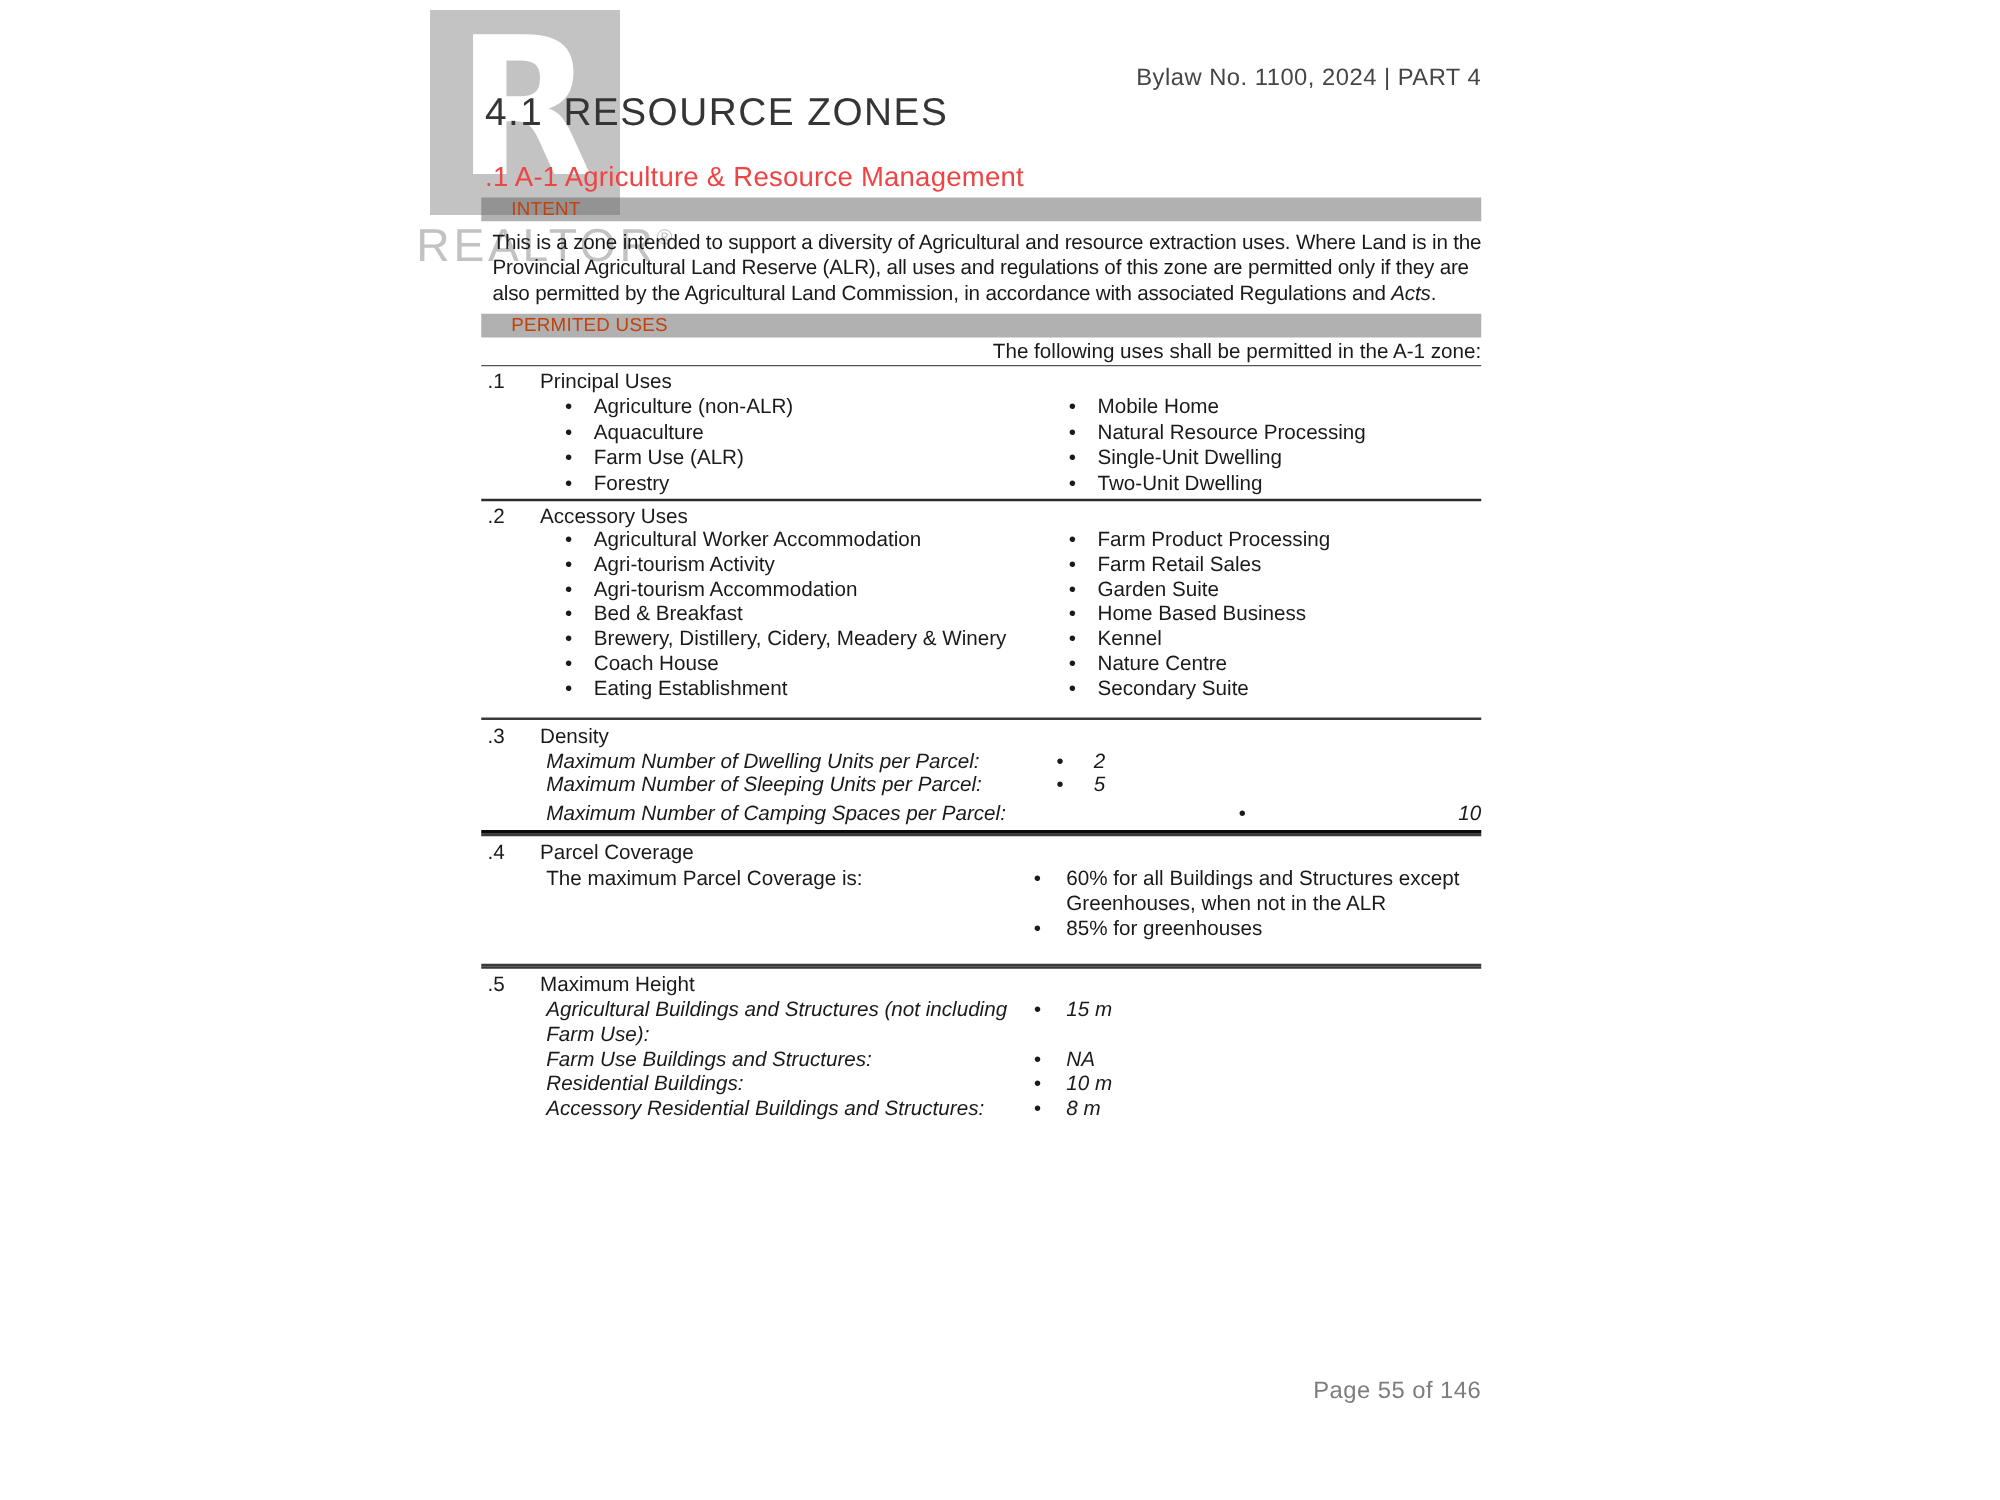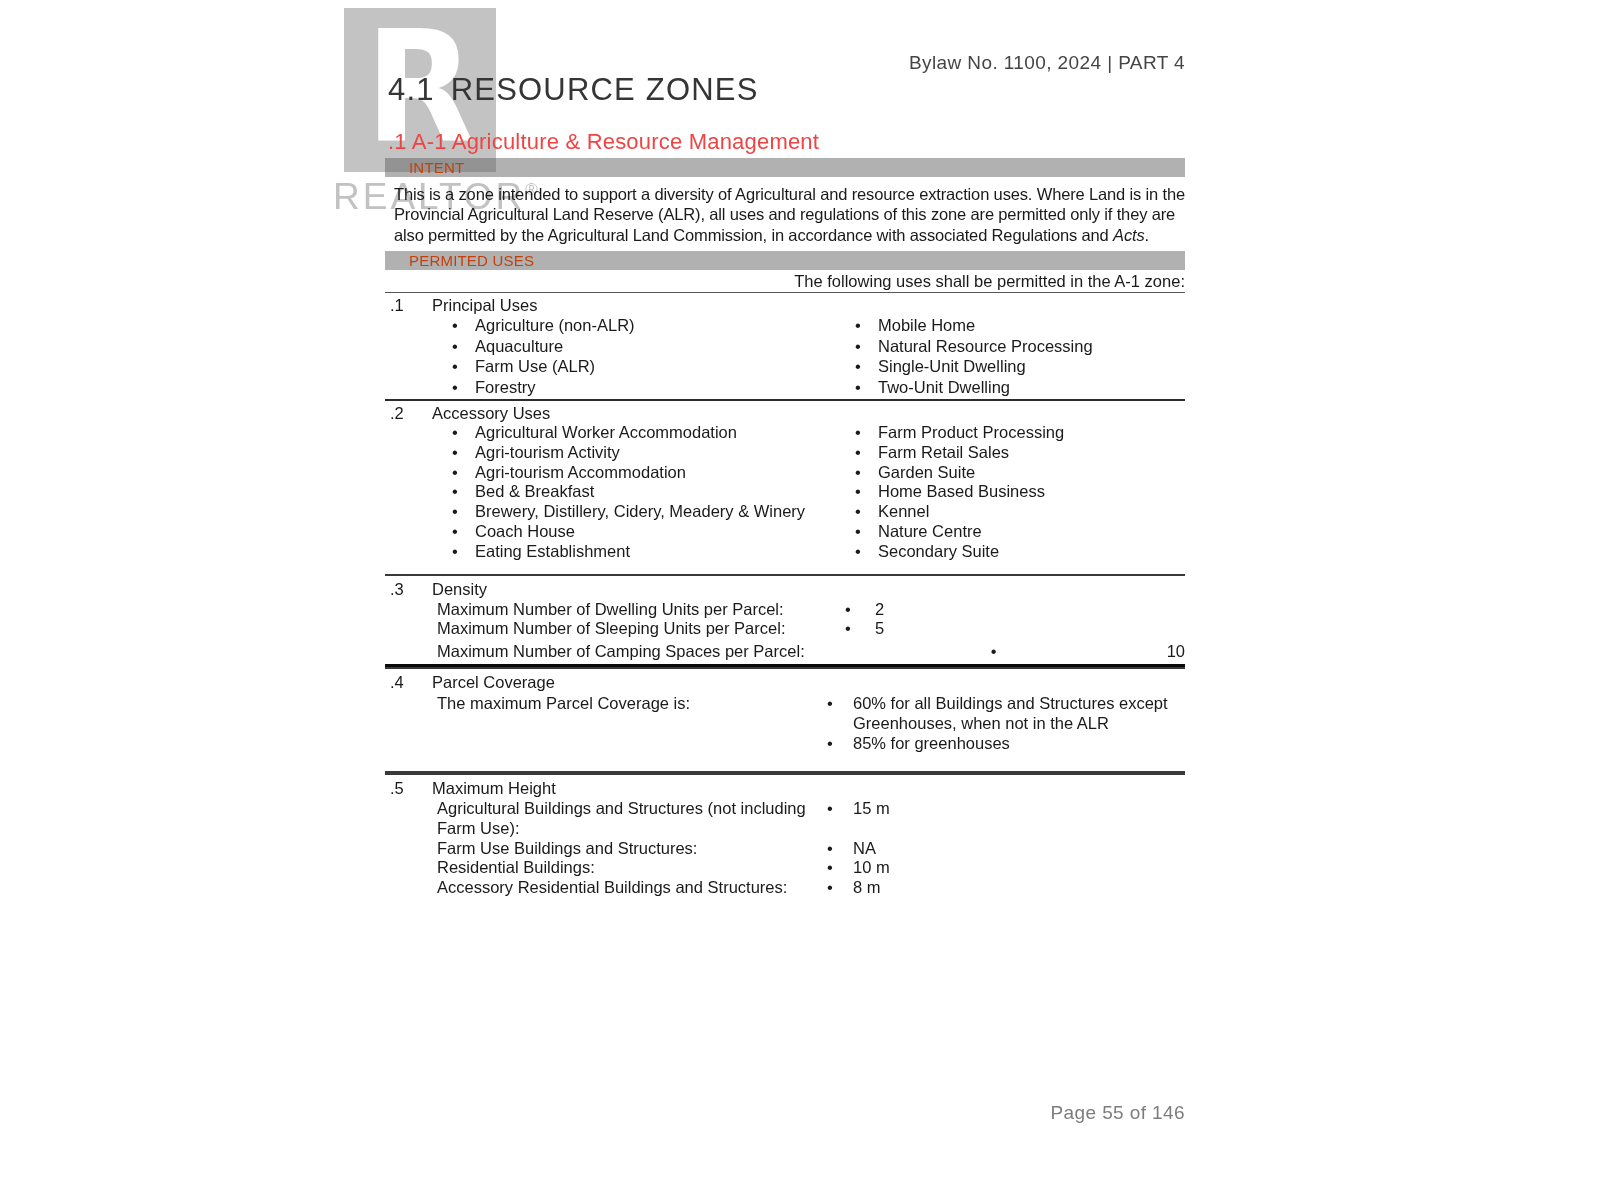--- a/index.html
+++ b/index.html
@@ -71,21 +71,21 @@
   .twocol li{display:flex;white-space:nowrap;font-size:16.5px;}
   .sec1 .twocol li{line-height:20.8px;}
   .sec2 .twocol li{line-height:19.8px;}
   .bt{width:23px;flex:0 0 23px;}
   .sec1{border-bottom:2px solid #2c2c2c;padding-bottom:1px;}
   .sec2{padding-bottom:2px;}
   .spacer10{height:10px;}
   
   .reg{border-top:2px solid #3a3a3a;}
   .reg .sec-head{padding-top:3px;line-height:21px;}
-  .reg-row{display:flex;padding-left:52px;font-size:16.5px;line-height:19.8px;}
+  .reg-row{display:flex;padding-left:52px;font-size:16.5px;line-height:19.8px;font-style:italic;}
   .reg-row .lab{width:380px;flex:0 0 380px;}
   .reg-row .bt3{flex:0 0 50px;width:50px;padding-left:28px;box-sizing:border-box;}
   .reg-row .val3{padding-left:8px;}
   .reg-row .bt5{flex:0 0 36px;width:36px;padding-left:10px;box-sizing:border-box;}
   .reg-row .val5{padding-left:0;}
   .rowgap{margin-top:3px;justify-content:space-between;}
   .density{border-bottom:3px solid #0a0a0a;padding-bottom:2px;}
   .pcov{border-bottom:2px solid #3a3a3a;padding-bottom:18px;}
   .pcov-row{display:flex;padding-left:52px;font-size:16.5px;line-height:20px;}
   .pcov-row .lab{width:380px;flex:0 0 380px;}

